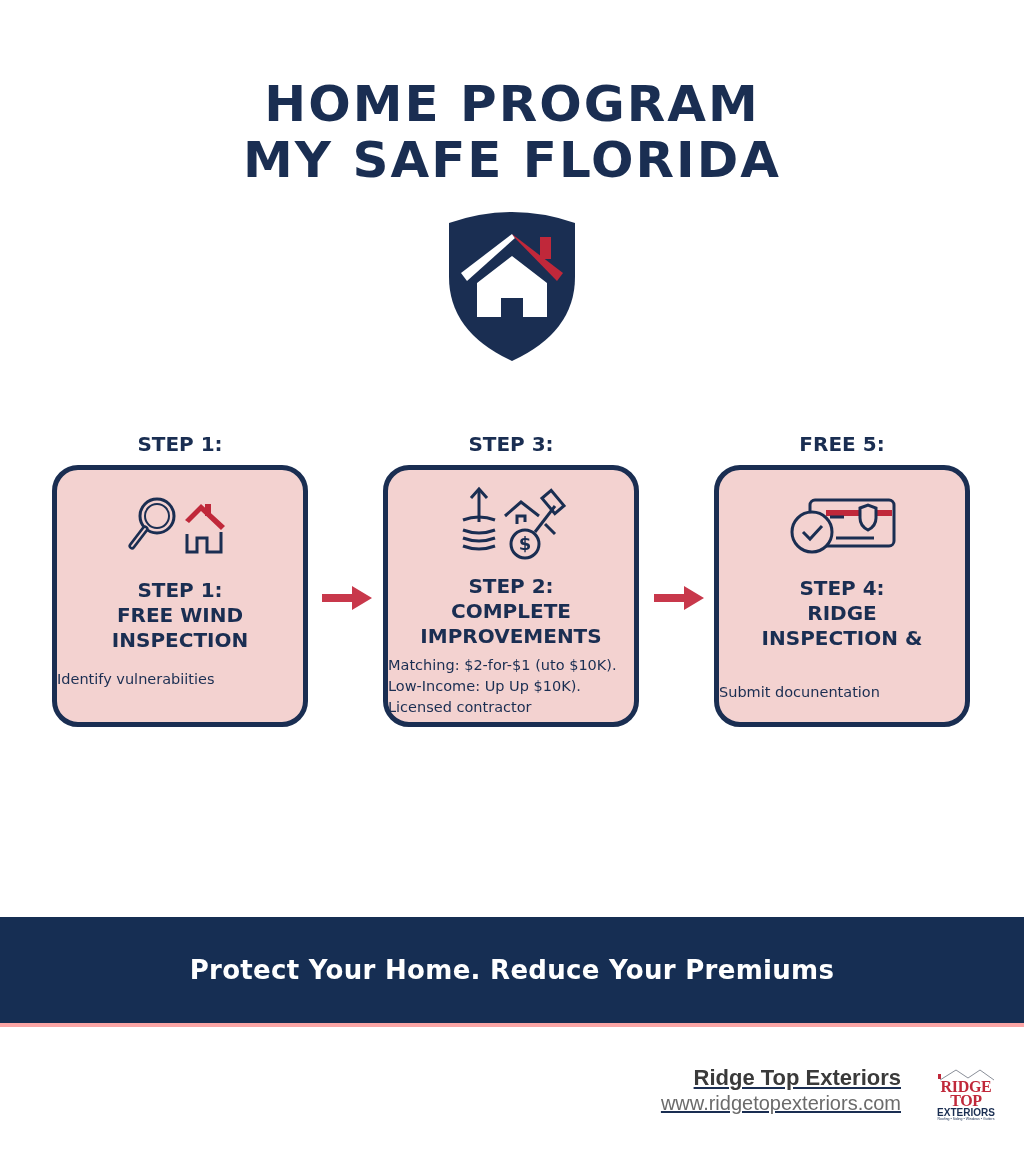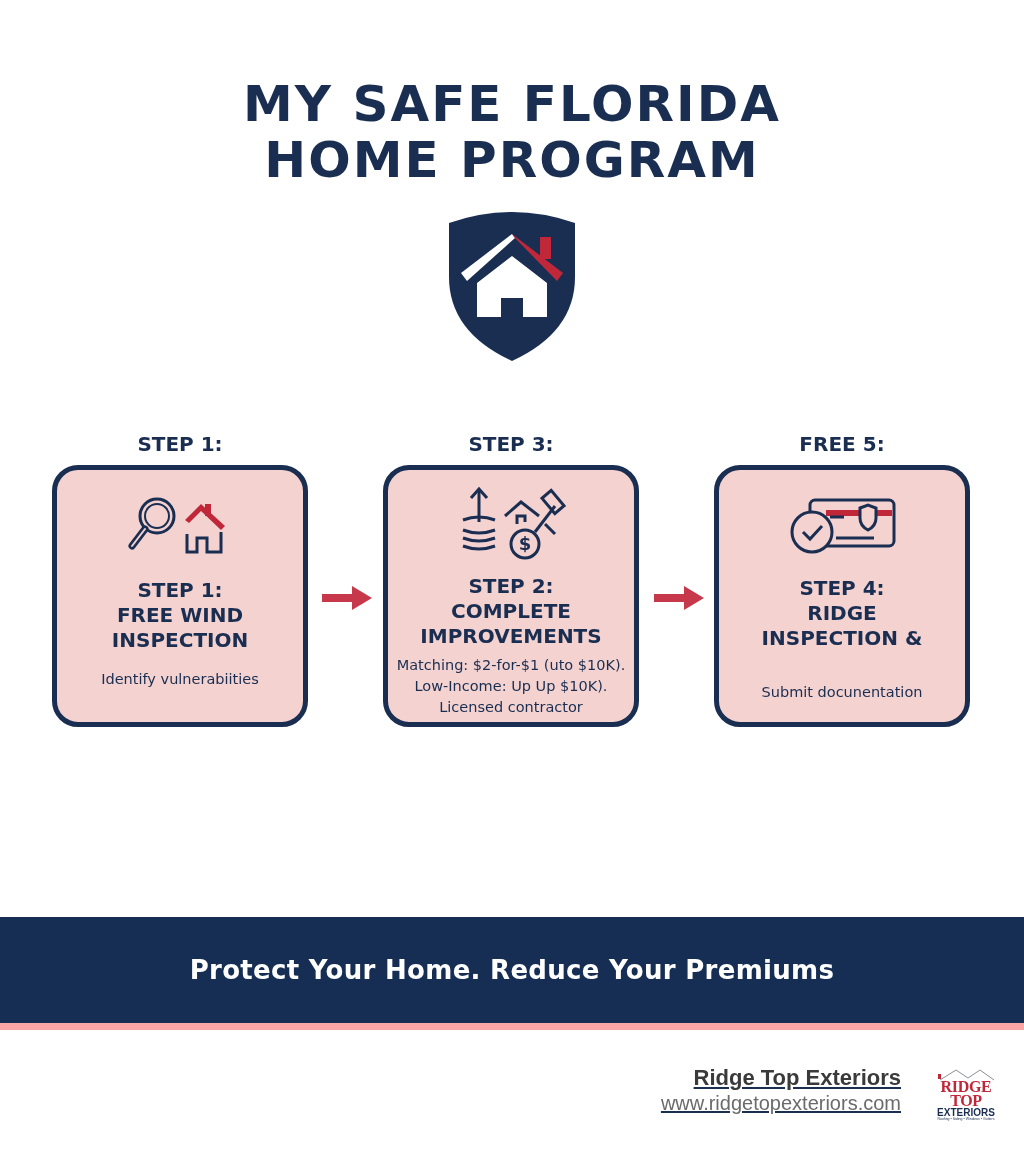--- a/index.html
+++ b/index.html
@@ -23,47 +23,47 @@
     position: absolute; top: 465px; width: 256px; height: 262px;
     box-sizing: border-box; border: 5px solid #1a2e52; border-radius: 26px;
     background: #f3d2d0;
   }
   .card .icon { position: absolute; left: 50%; transform: translateX(-50%); }
   .card .heading {
     position: absolute; left: 0; width: 100%; text-align: center;
     font-weight: bold; font-size: 20px; line-height: 25px; color: #1a2e52;
   }
   .card .desc {
-    position: absolute; left: 0; width: 100%; text-align: center;
+    position: absolute; left: 0; width: 100%; 
     font-size: 14.5px; line-height: 21px; color: #1a2e52;
   }
   .arrow { position: absolute; top: 584px; width: 54px; height: 28px; }
   .banner {
     position: absolute; left: 0; top: 917px; width: 1024px; height: 106px;
-    background: #162e53; border-bottom: 7px solid #fca5a5;
+    background: #162e53; border-bottom: 4px solid #fca5a5;
     display: flex; align-items: center; justify-content: center;
   }
   .banner span { color: #ffffff; font-weight: bold; font-size: 26px; letter-spacing: 0.3px; }
   .company {
     position: absolute; right: 123px; top: 1065px; text-align: right; text-decoration: underline;
   }
   .company .name { font-family: "Liberation Sans", sans-serif; font-weight: bold; font-size: 22px; color: #3a3a3a; line-height: 26px; }
   .company .url { font-family: "Liberation Sans", sans-serif; font-size: 20px; color: #6b6b6b; line-height: 24px; }
   .logo { position: absolute; left: 926px; top: 1066px; width: 80px; height: 50px; text-align: center; }
   .logo .l1 { font-family: "Liberation Serif", serif; font-weight: bold; font-size: 16px; color: #c0283a; line-height: 14px; margin-top: 14px; letter-spacing: -0.3px; }
   .logo .l2 { font-family: "Liberation Sans", sans-serif; font-weight: bold; font-size: 10px; color: #1a2e52; line-height: 9px; }
   .logo .l3 { font-family: "Liberation Sans", sans-serif; font-size: 3.5px; color: #1a2e52; line-height: 5px; }
   .logo svg { position: absolute; left: 0; top: 0; }
 </style>
 </head>
 <body>
 
 <div class="title">
+  <div>HOME PROGRAM</div>
   <div>MY SAFE FLORIDA</div>
-  <div>HOME PROGRAM</div>
 </div>
 
 <svg class="shield" viewBox="0 0 142 156">
   <path d="M8 16 Q71 -6 134 16 L134 70 Q134 125 71 154 Q8 125 8 70 Z" fill="#1a2e52"></path>
   <polygon points="20,66 71,27 74,31 26,74" fill="#ffffff"></polygon>
   <polygon points="71,27 122,66 116,74 74,31" fill="#c0283a"></polygon>
   <rect x="99" y="30" width="11" height="22" fill="#c0283a"></rect>
   <polygon points="36,110 36,76 71,49 106,76 106,110 82,110 82,91 60,91 60,110" fill="#ffffff"></polygon>
 </svg>
 

